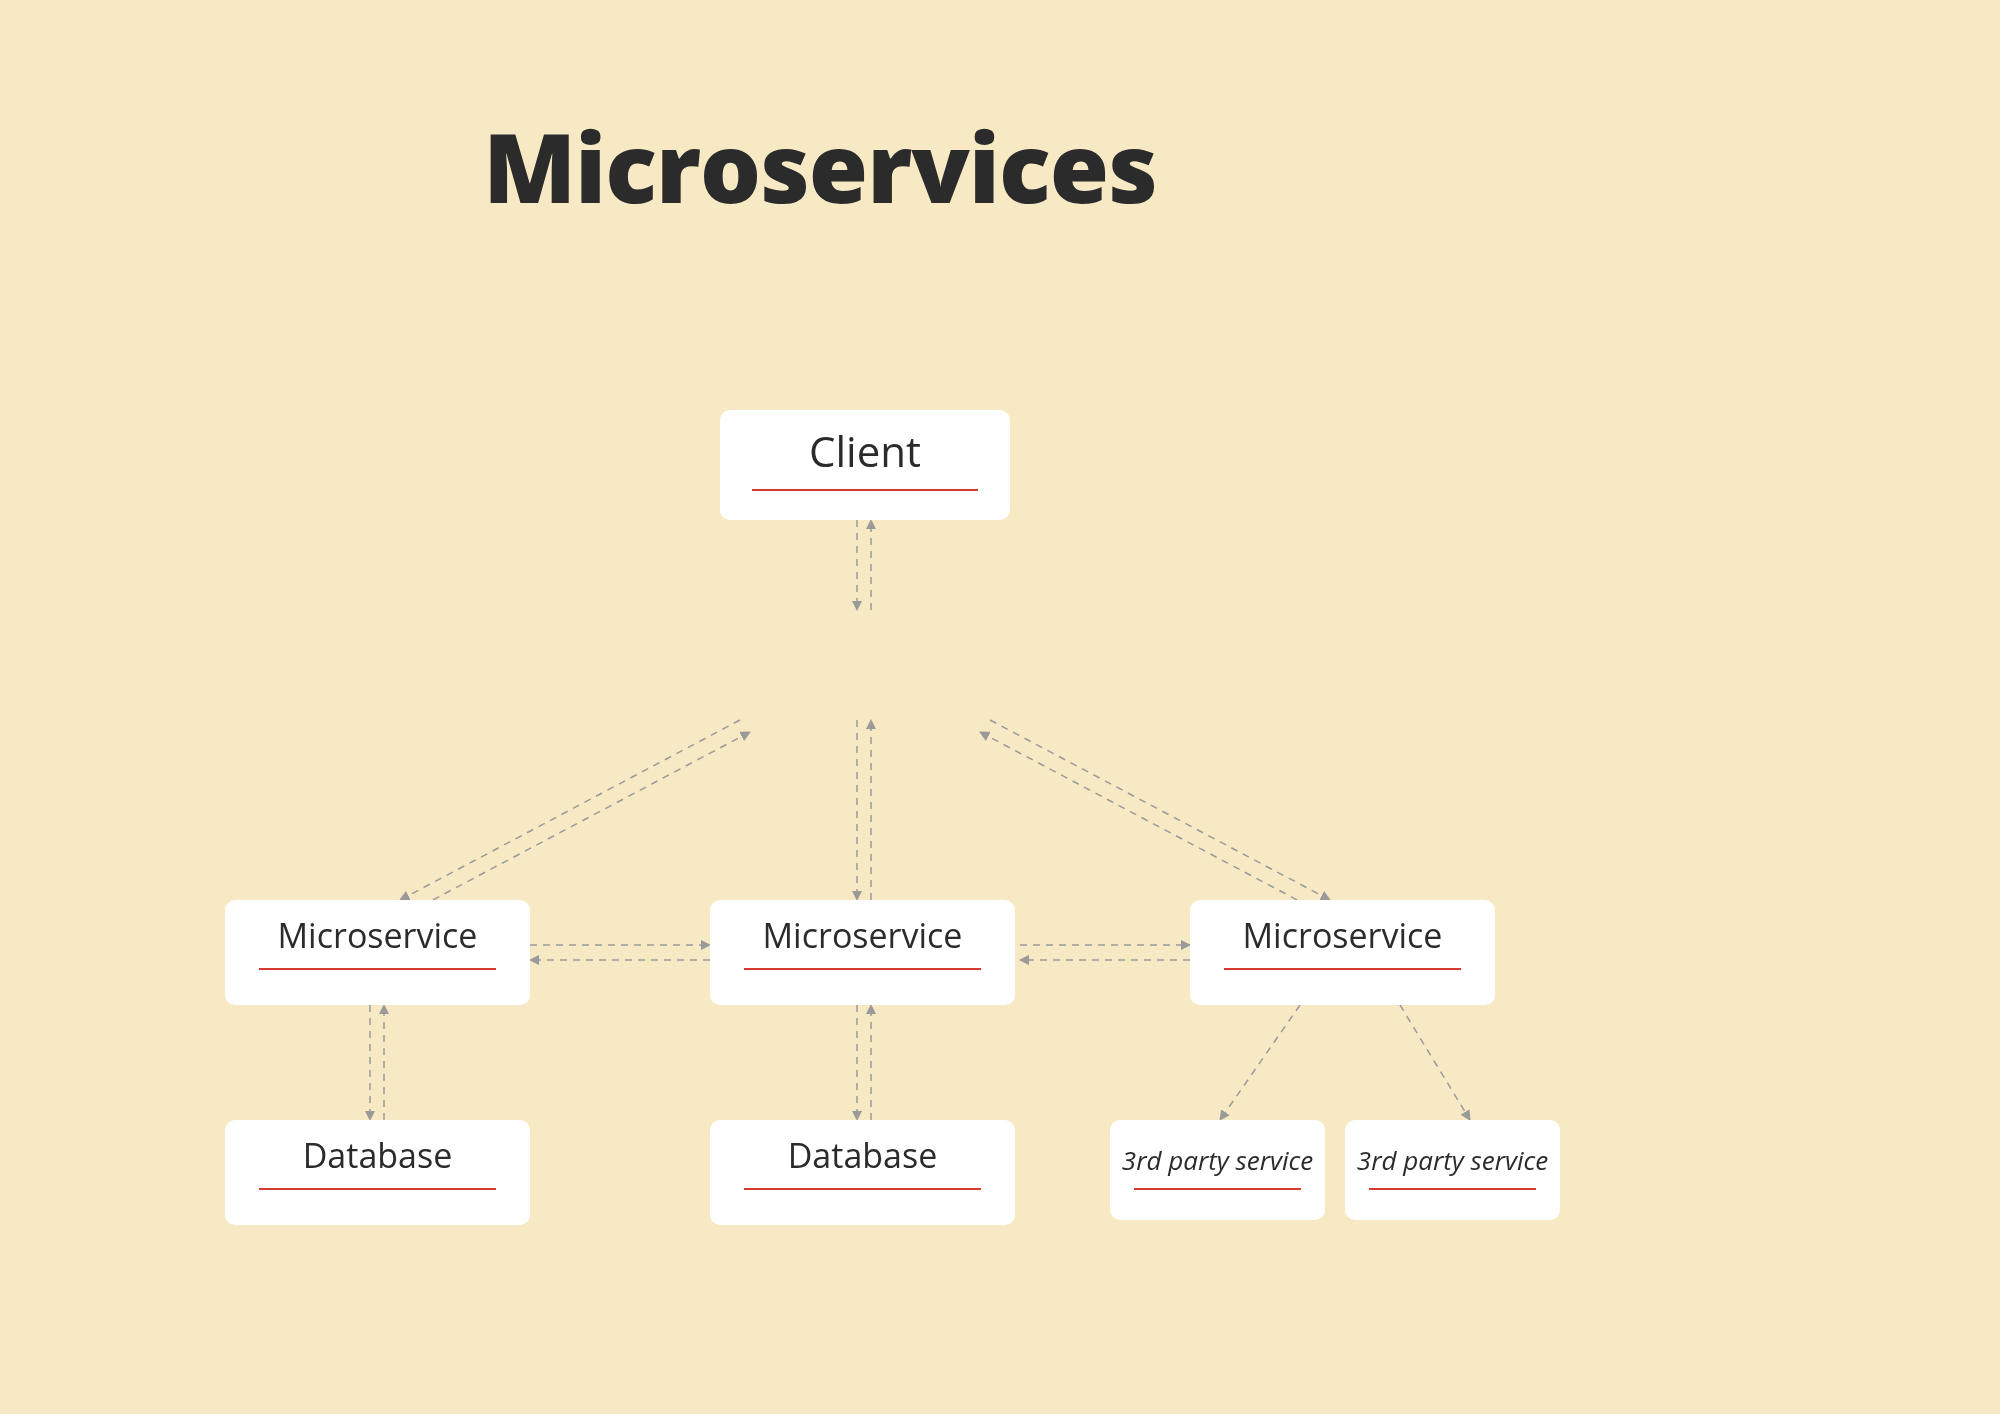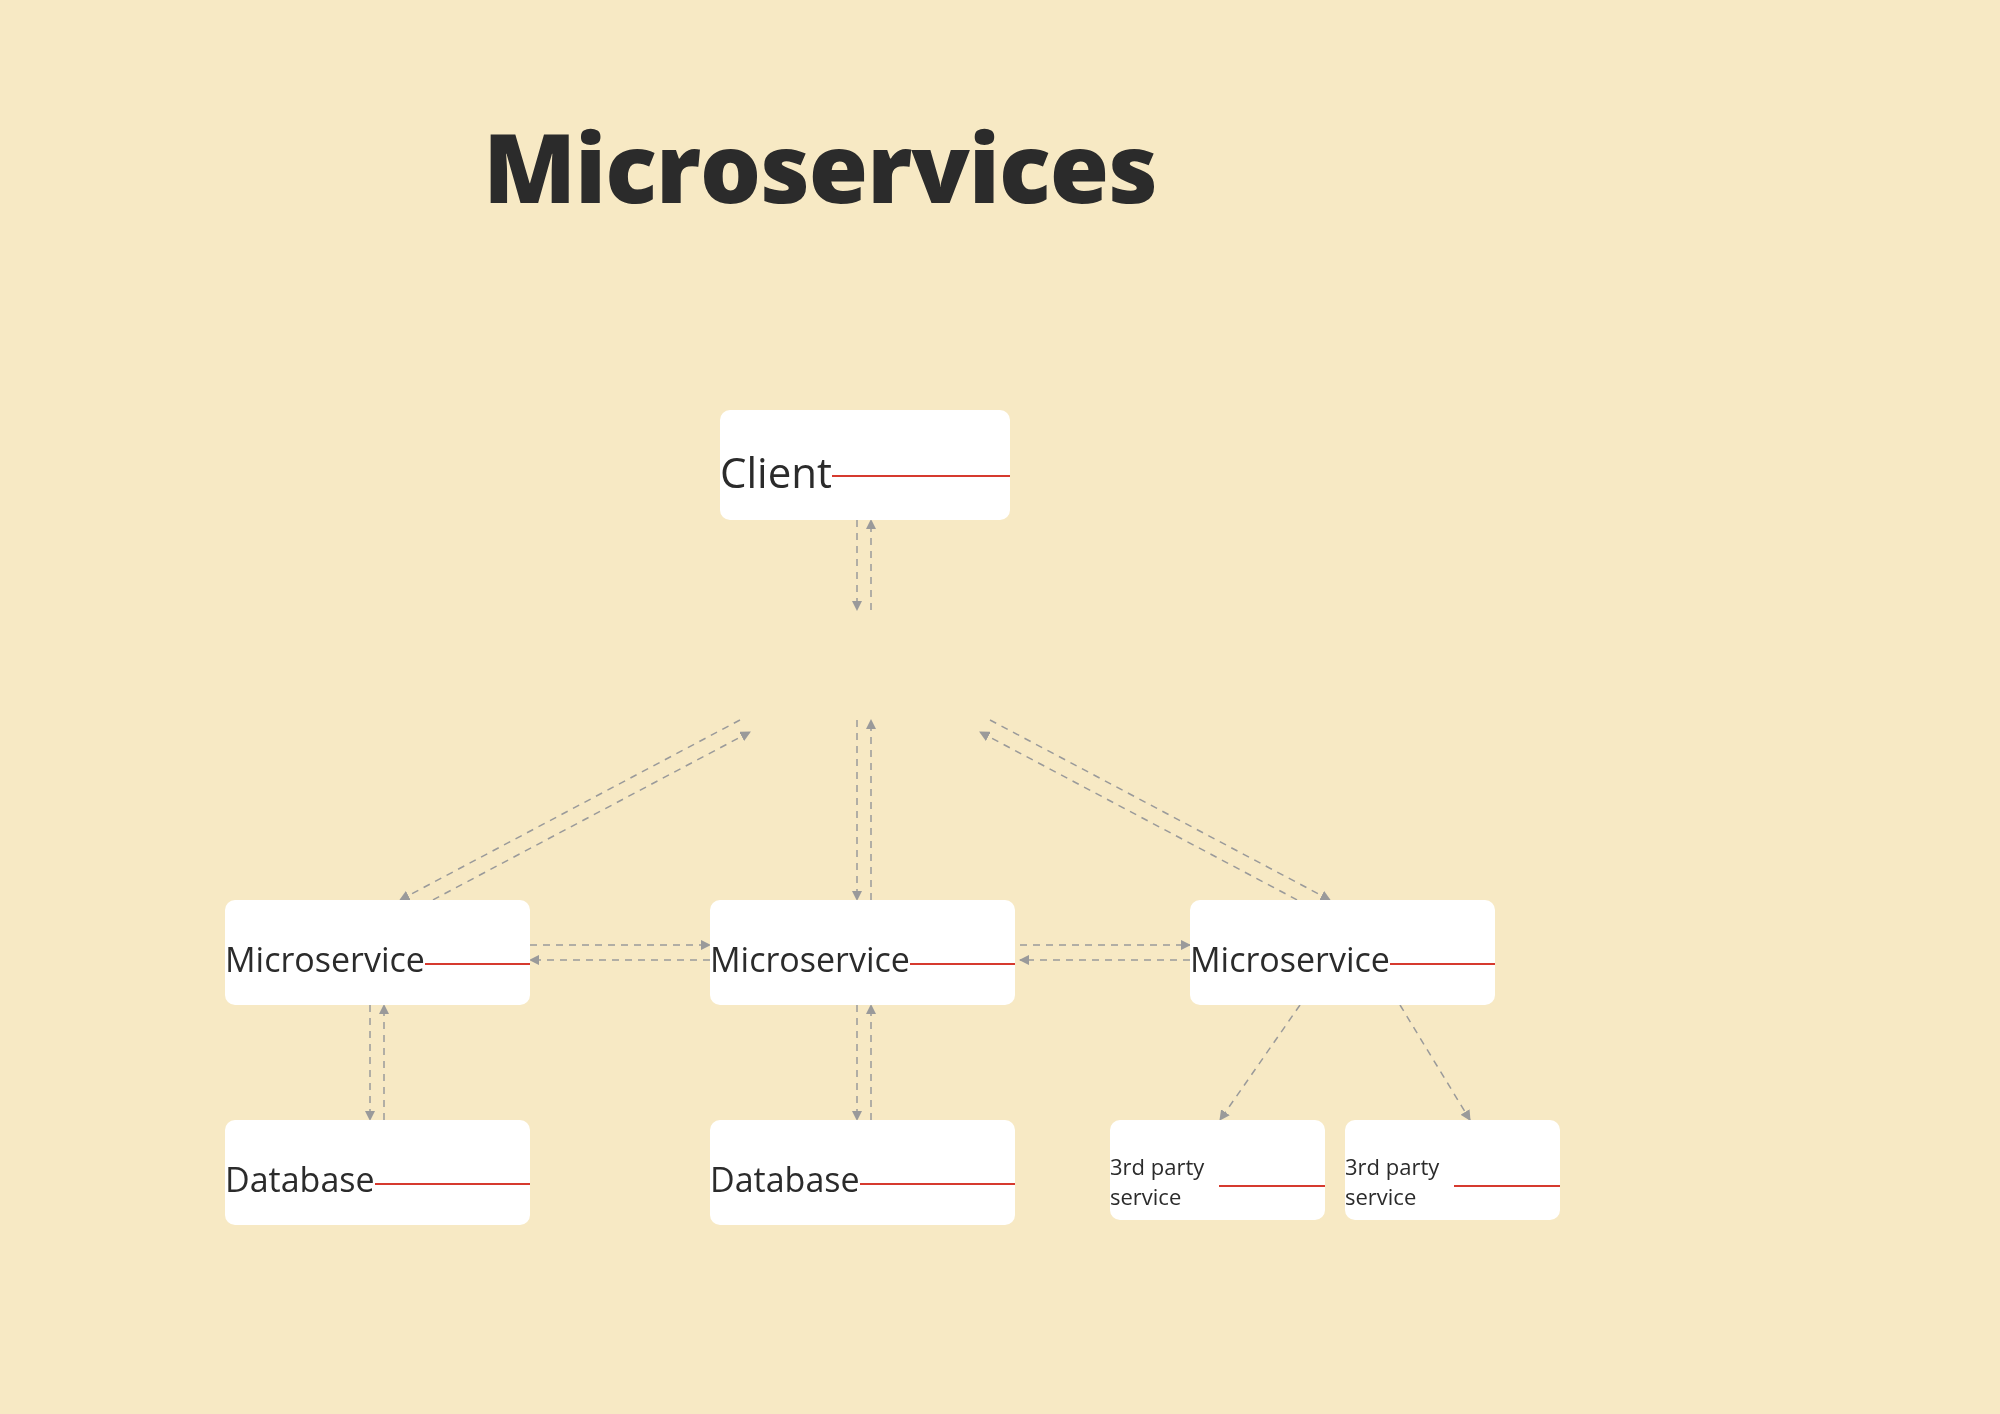--- a/index.html
+++ b/index.html
@@ -26,32 +26,34 @@
     font-weight: 800;
     color: #2b2b2b;
     letter-spacing: -1px;
   }
   .node {
     position: absolute;
     background: #ffffff;
     border-radius: 10px;
     box-shadow: 0 0 0 0 rgba(0,0,0,0);
     display: flex;
+    flex-direction: column;
     align-items: center;
     justify-content: flex-start;
     padding-top: 12px;
     box-sizing: border-box;
   }
   .node .label {
     font-size: 34px;
     color: #2b2b2b;
     font-weight: 400;
   }
   .node.small .label {
-    font-size: 22px;
+    font-size: 26px;
+    font-style: italic;
   }
   .node .underline {
     width: 78%;
     height: 0;
     border-top: 2px solid #d63a2f;
     margin-top: 10px;
   }
   .node.big .label { font-size: 42px; }
   svg.connectors {
     position: absolute;

